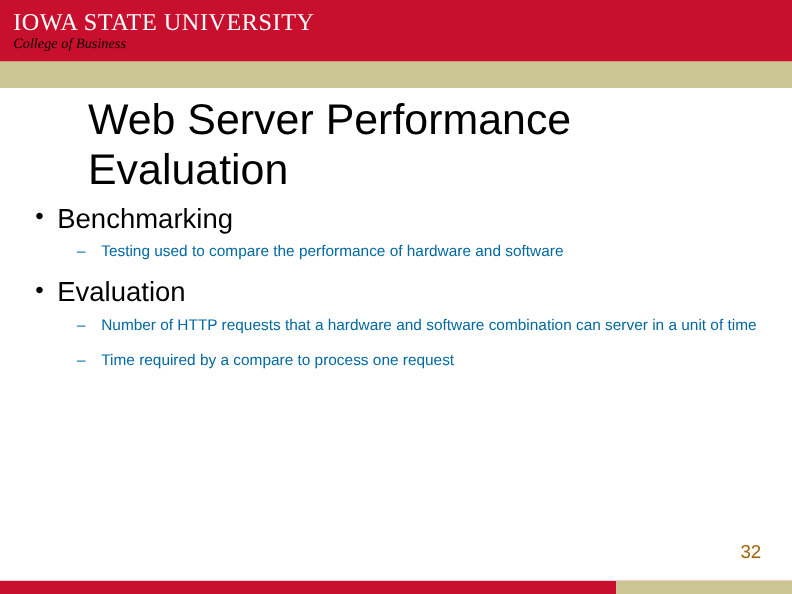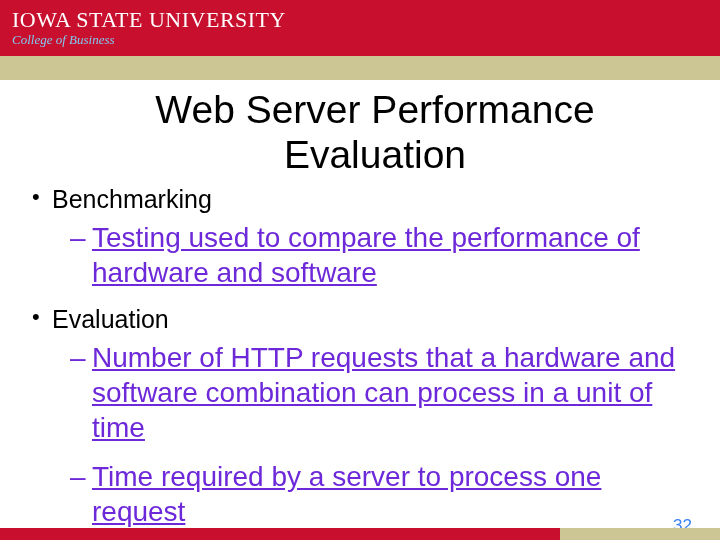--- a/index.html
+++ b/index.html
@@ -20,37 +20,37 @@
     padding-left: 12px;
   }
   .univ-name {
     color: #fff;
     font-family: "Times New Roman", Georgia, serif;
     font-size: 22px;
     letter-spacing: 0.5px;
     line-height: 1.05;
   }
   .univ-sub {
-    color: #7dd3fc;
+    color: #000000;
     font-family: "Times New Roman", Georgia, serif;
     font-size: 13px;
     font-style: italic;
     opacity: 0.95;
     margin-top: 1px;
   }
   .header-khaki {
     width: 100%;
     height: 24px;
     background: #cbc693;
   }
   .content {
     padding: 4px 20px 0 20px;
   }
   .title {
-    text-align: center;
+    text-align: left;
     font-size: 39px;
     font-weight: 400;
     line-height: 1.15;
     margin: 4px 30px 6px 60px;
     color: #000;
   }
   ul.top {
     list-style: none;
     margin-left: 10px;
   }
@@ -69,46 +69,45 @@
     position: absolute;
     left: 2px;
     top: 0;
     font-size: 22px;
   }
   ul.sub {
     list-style: none;
     margin: 6px 0 14px 40px;
   }
   .l2 {
-    font-size: 28px;
-    color: #6d28d9;
+    font-size: 14px;
+    color: #0369a1;
     position: relative;
     padding-left: 22px;
     line-height: 1.25;
     padding-right: 10px;
-    text-decoration: underline;
   }
   .l2::before {
     content: "–";
     position: absolute;
     left: 0;
     top: 0;
   }
   .footer {
     position: absolute;
     left: 0;
     bottom: 0;
     width: 100%;
   }
   .slide-num {
     position: absolute;
     right: 28px;
-    bottom: 4px;
+    bottom: 28px;
     font-size: 17px;
-    color: #3b82f6;
+    color: #a16207;
   }
   .footer-red {
     width: 100%;
     height: 12px;
     background: #c8102e;
     position: absolute;
     bottom: 0;
     left: 0;
   }
   .footer-khaki {
@@ -137,26 +136,26 @@
   <ul class="top">
     <li>
       <div class="l1">Benchmarking</div>
       <ul class="sub">
         <li class="l2">Testing used to compare the performance of hardware and software</li>
       </ul>
     </li>
     <li>
       <div class="l1">Evaluation</div>
       <ul class="sub">
-        <li class="l2">Number of HTTP requests that a hardware and software combination can process in a unit of time</li>
+        <li class="l2">Number of HTTP requests that a hardware and software combination can server in a unit of time</li>
       </ul>
     </li>
     <li>
       <ul class="sub">
-        <li class="l2">Time required by a server to process one request</li>
+        <li class="l2">Time required by a compare to process one request</li>
       </ul>
     </li>
   </ul>
 </div>
 
 <div class="footer">
   <div class="slide-num">32</div>
   <div class="footer-red"></div>
   <div class="footer-khaki"></div>
 </div>

